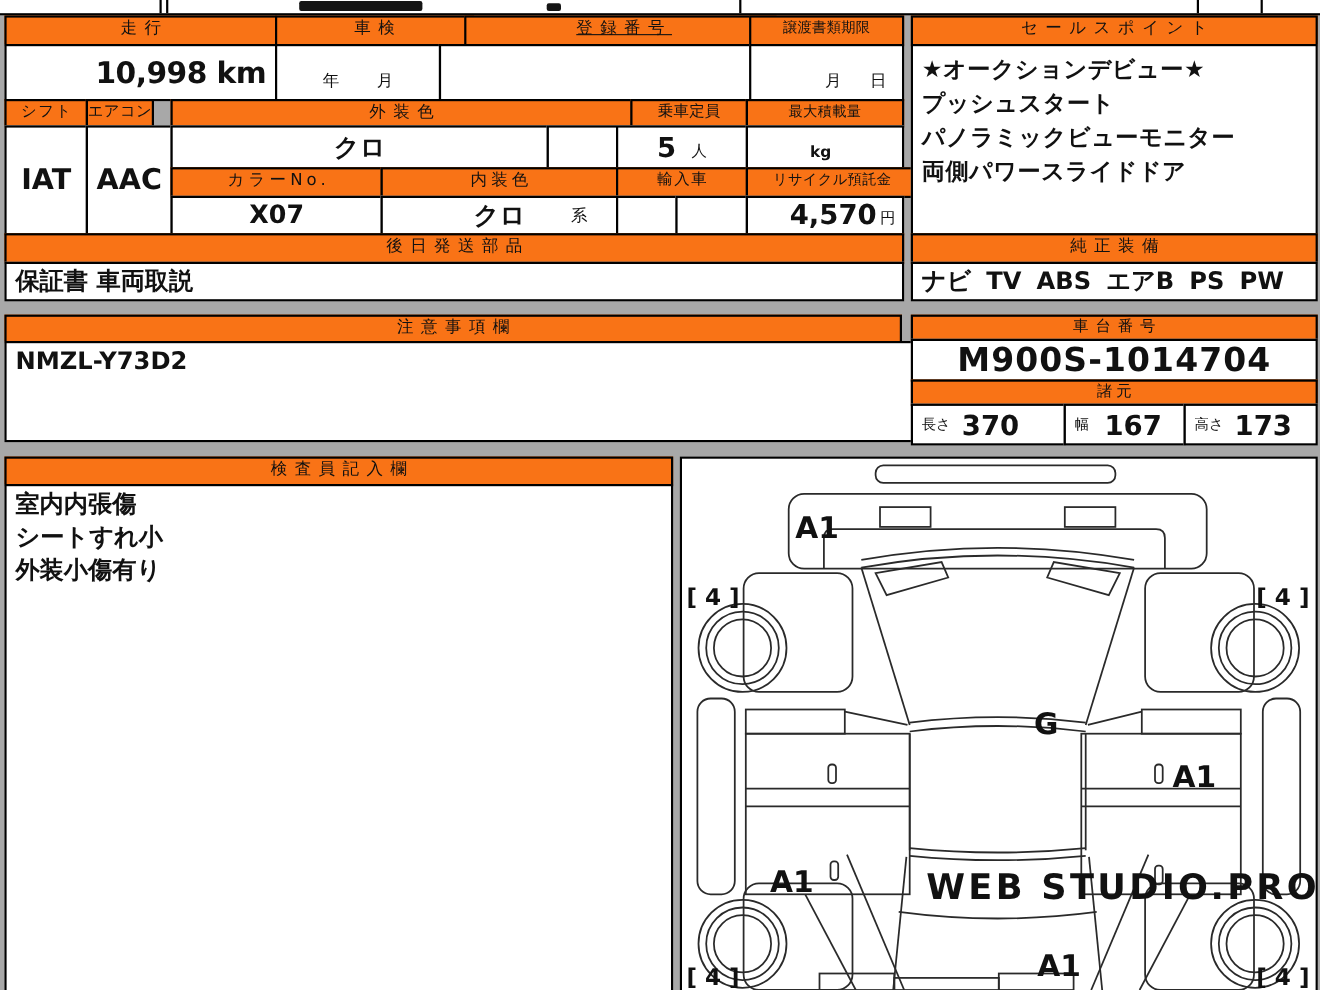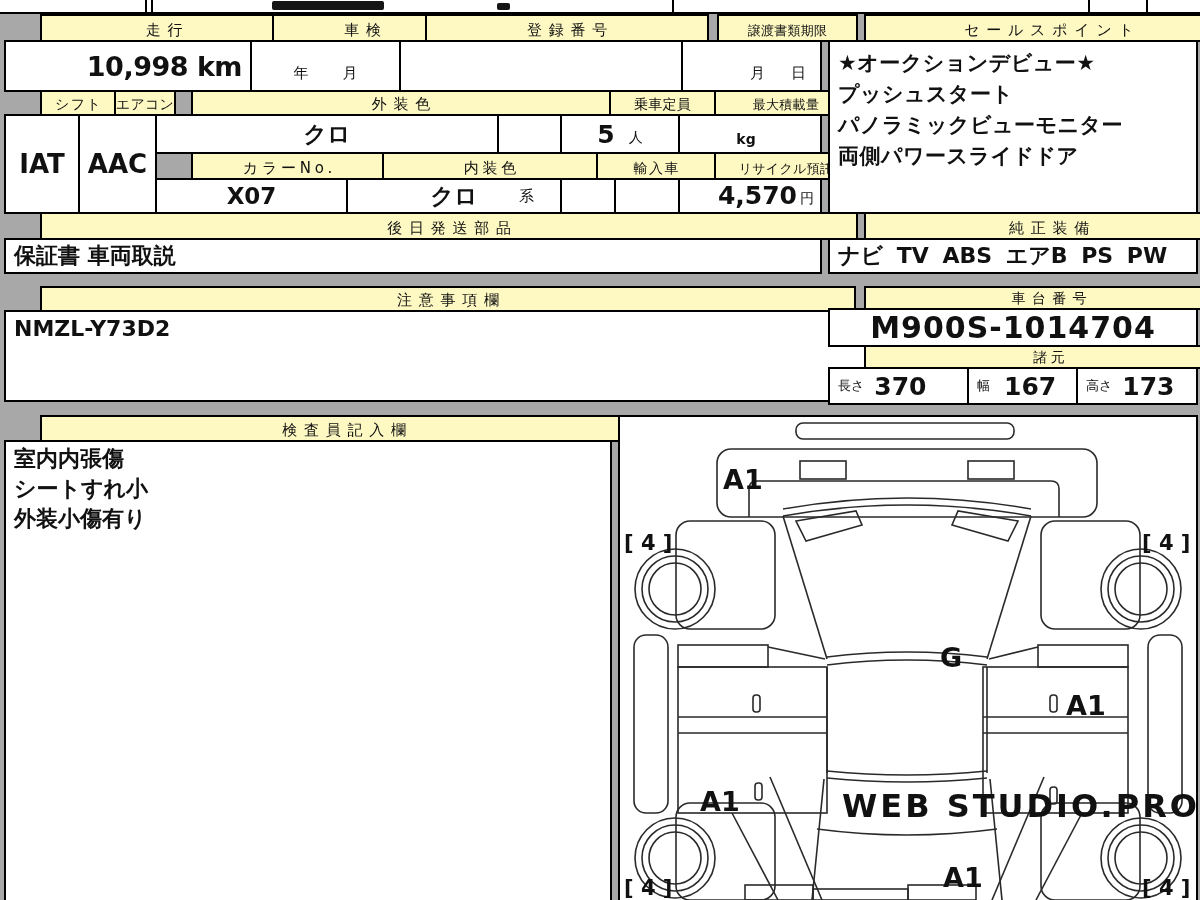--- a/index.html
+++ b/index.html
@@ -1,20 +1,20 @@
 <!DOCTYPE html>
 <html><head>
 <meta charset="utf-8">
 <style>
   html,body{margin:0;padding:0;}
   body{font-family:"DejaVu Sans","Liberation Sans",sans-serif;}
   #sheet{position:relative;width:1200px;height:900px;background:#a8a8a8;overflow:hidden;}
   .c{position:absolute;box-sizing:border-box;background:#fff;border:2px solid #000;color:#111;}
-  .h{background:#fef9c3;display:flex;align-items:flex-end;justify-content:center;
-     font-size:15px;letter-spacing:.45em;padding-left:.45em;white-space:nowrap;overflow:hidden;margin-left:36px;}
+  .h{background:#f97316;display:flex;align-items:flex-start;justify-content:center;
+     font-size:15px;letter-spacing:.45em;padding-left:.45em;white-space:nowrap;overflow:hidden;}
   .fs14{font-size:14px;} .fs13{font-size:13px;}
   .ls2{letter-spacing:.25em;padding-left:.25em;} .ls1{letter-spacing:.1em;padding-left:.1em;} .ls0{letter-spacing:.02em;padding-left:0;}
   .v{font-weight:bold;}
   .vcenter{display:flex;align-items:center;justify-content:center;}
   .strip{position:absolute;background:#fff;border-bottom:2px solid #000;}
   .vb{position:absolute;background:#000;}
   .frag{position:absolute;background:#151515;border-radius:2px;}
   svg text{font-family:"DejaVu Sans","Liberation Sans",sans-serif;font-weight:bold;fill:#111;}
 </style>
 </head>
@@ -28,24 +28,24 @@
     <div class="vb" style="left:672px;top:0;width:2px;height:12px;"></div>
     <div class="vb" style="left:1088px;top:0;width:2px;height:12px;"></div>
     <div class="vb" style="left:1146px;top:0;width:2px;height:12px;"></div>
     <div class="frag" style="left:272px;top:1px;width:112px;height:9px;"></div>
     <div class="frag" style="left:497px;top:3px;width:13px;height:7px;"></div>
   </div>
 
   <div class="c h" style="left:4px;top:14px;width:248px;height:28px;">
       <span>走行</span>
     </div>
-  <div class="c h" style="left:236px;top:14px;width:181px;height:28px;">
+  <div class="c h" style="left:250px;top:14px;width:181px;height:28px;">
       <span>車検</span>
     </div>
-  <div class="c h" style="left:389px;top:14px;width:284px;height:28px;">
+  <div class="c h" style="left:422px;top:14px;width:284px;height:28px;text-decoration:underline;">
       <span>登録番号</span>
     </div>
   <div class="c h fs13 ls0" style="left:681px;top:14px;width:141px;height:28px;">
       <span>譲渡書類期限</span>
     </div>
 
   <div class="c v" style="left:4px;top:40px;width:248px;height:52px;display:flex;align-items:center;justify-content:flex-end;padding-right:8px;font-size:27px;letter-spacing:-0.5px;">
       <span>10,998 km</span>
     </div>
   <div class="c" style="left:250px;top:40px;width:151px;height:52px;display:flex;align-items:flex-end;justify-content:center;gap:34px;padding-bottom:7px;font-size:15px;">

